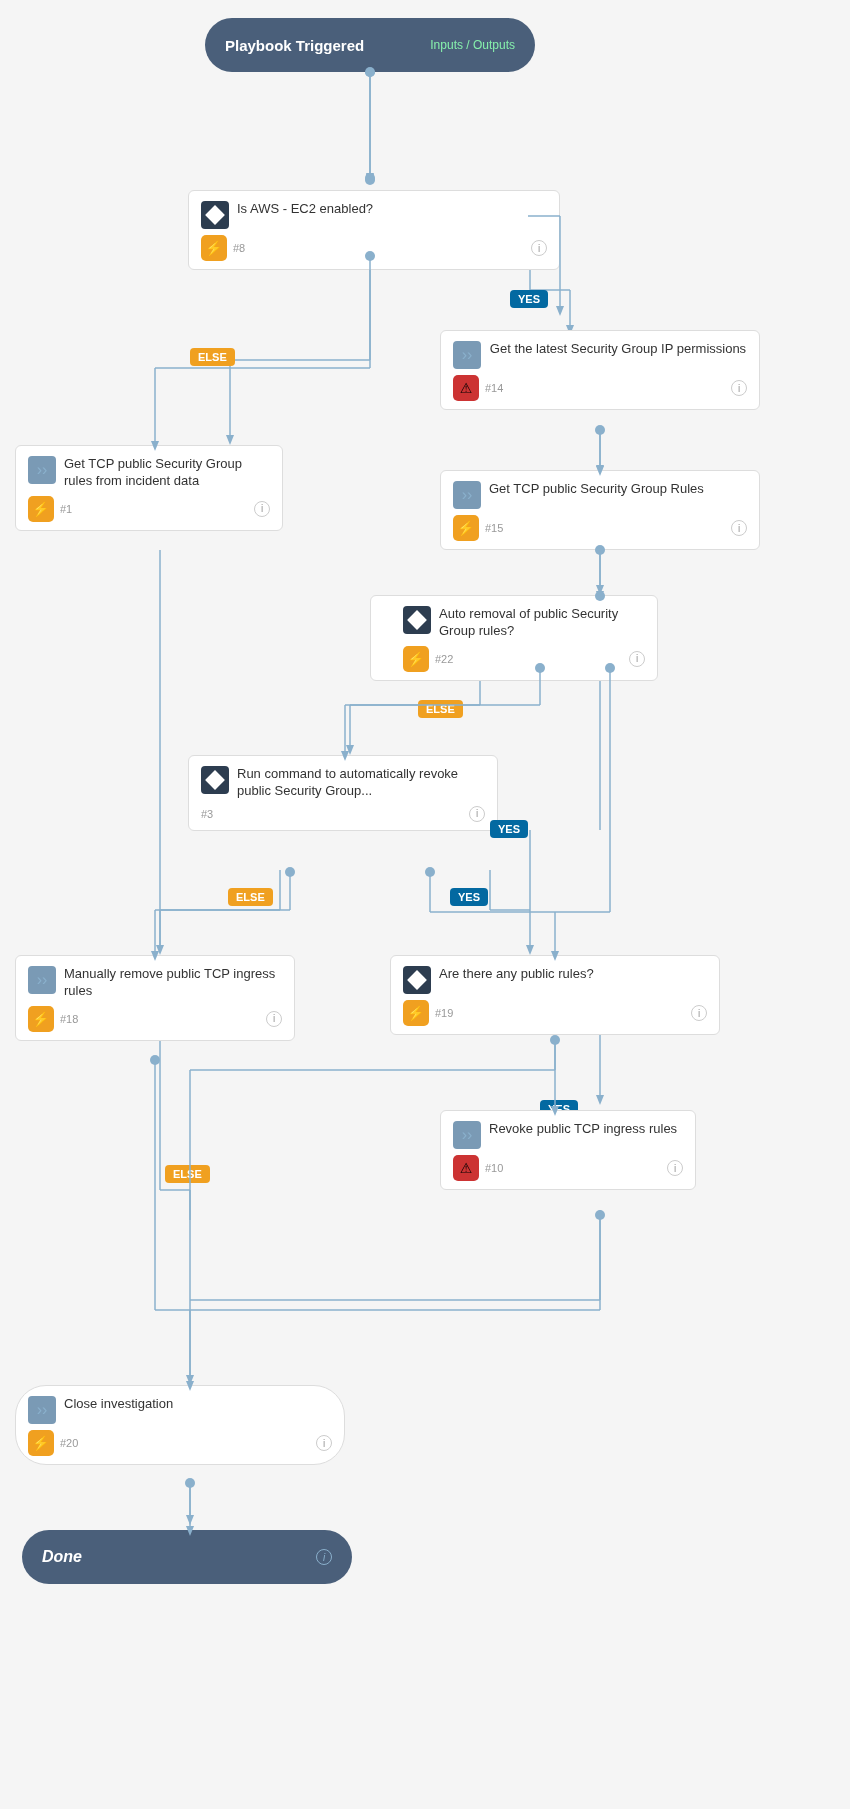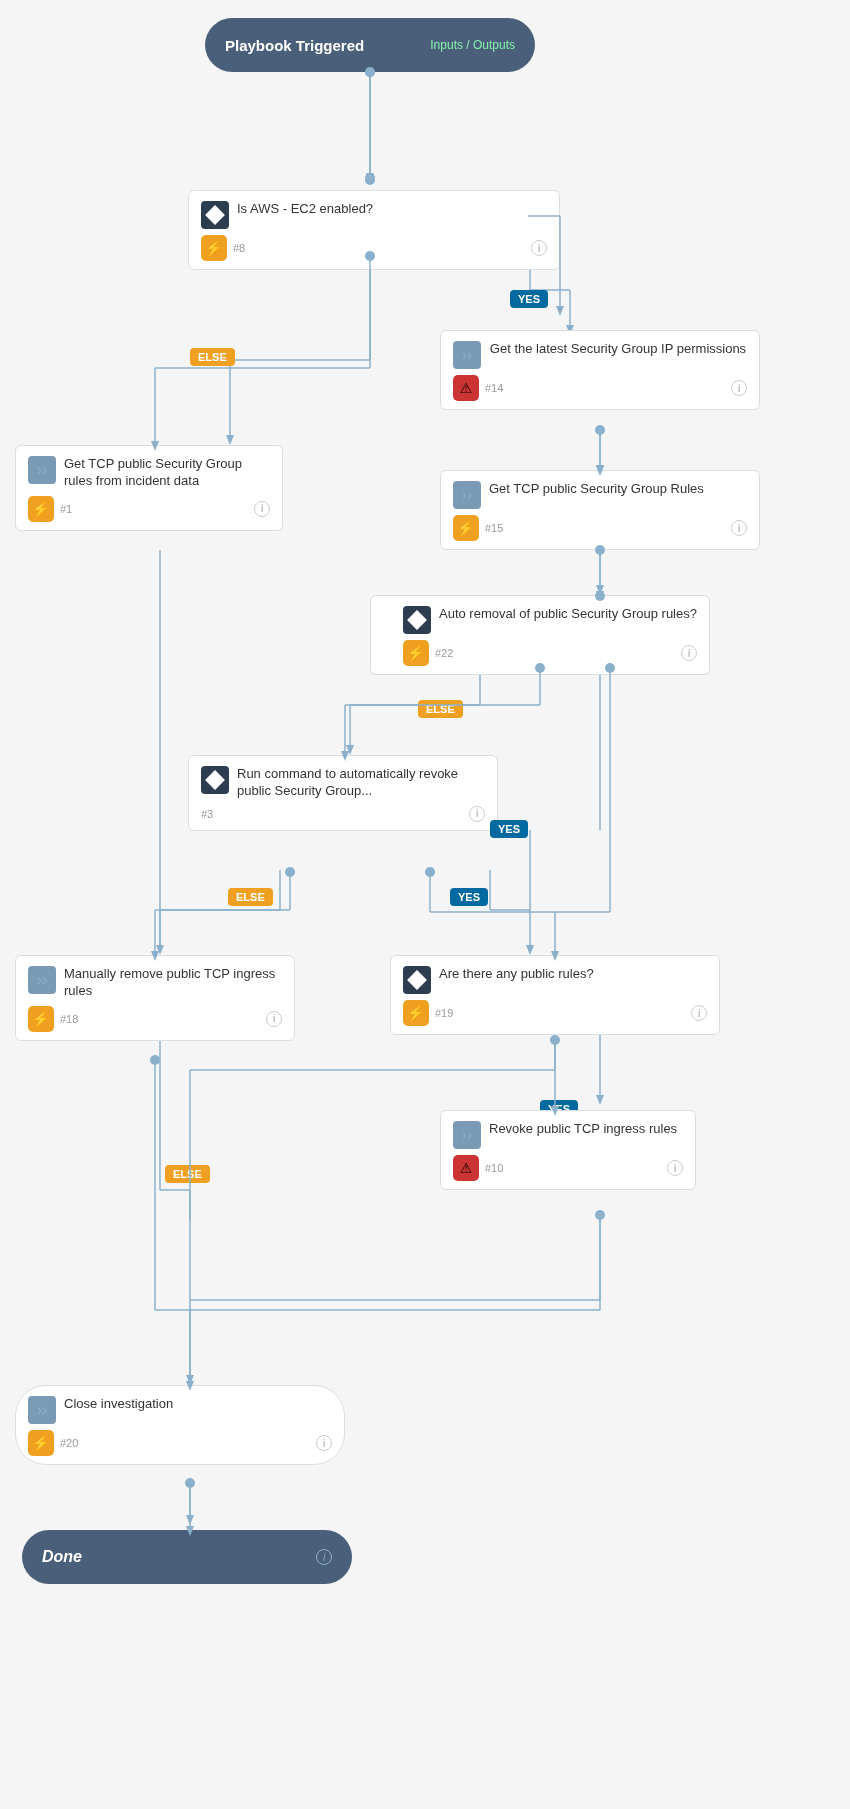--- a/index.html
+++ b/index.html
@@ -304,21 +304,21 @@
     </div>
     <div class="node-footer">
       <div style="display:flex; align-items:center; gap:6px;">
         <div class="badge-icon badge-orange">⚡</div>
         <span class="node-id">#15</span>
       </div>
       <div class="info-icon">i</div>
     </div>
   </div>
 
-  <div class="node-box" style="top:595px; left:370px; width:340px;padding-left:32px;">
+  <div class="node-box" style="top:595px; left:370px; width:288px;padding-left:32px;">
     <div class="node-header">
       <div class="node-icon diamond-icon">
         <div class="diamond-shape"></div>
       </div>
       <span class="node-title">Auto removal of public Security Group rules?</span>
     </div>
     <div class="node-footer">
       <div style="display:flex; align-items:center; gap:6px;">
         <div class="badge-icon badge-orange">⚡</div>
         <span class="node-id">#22</span>

